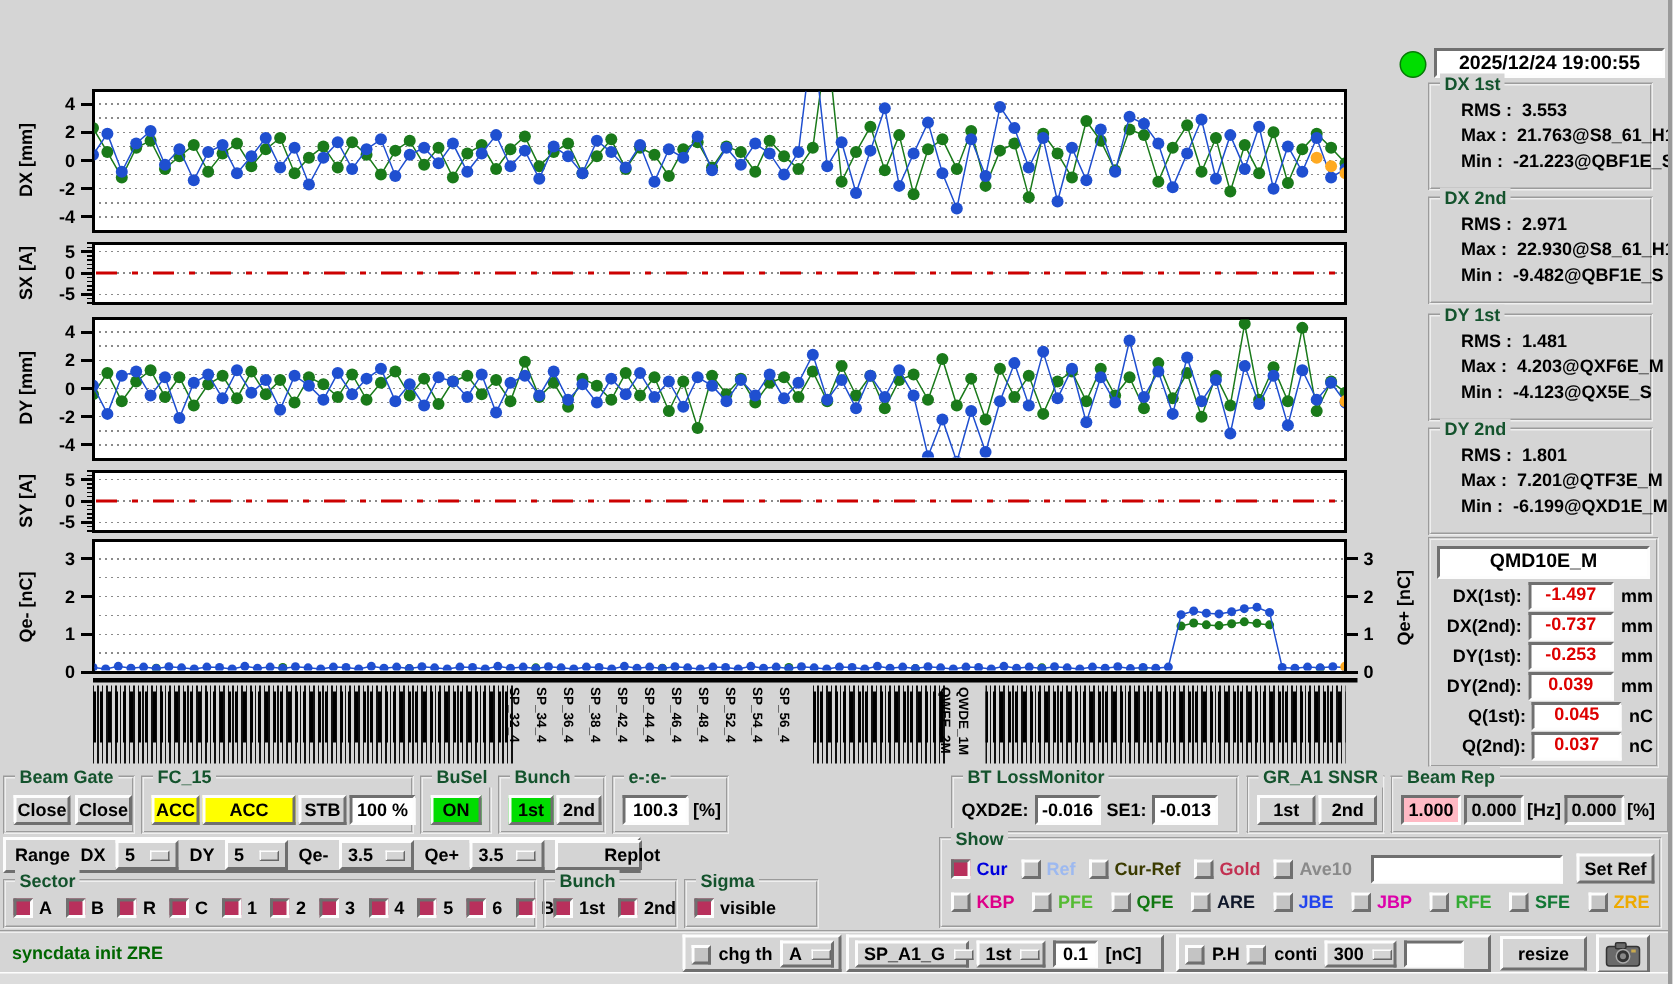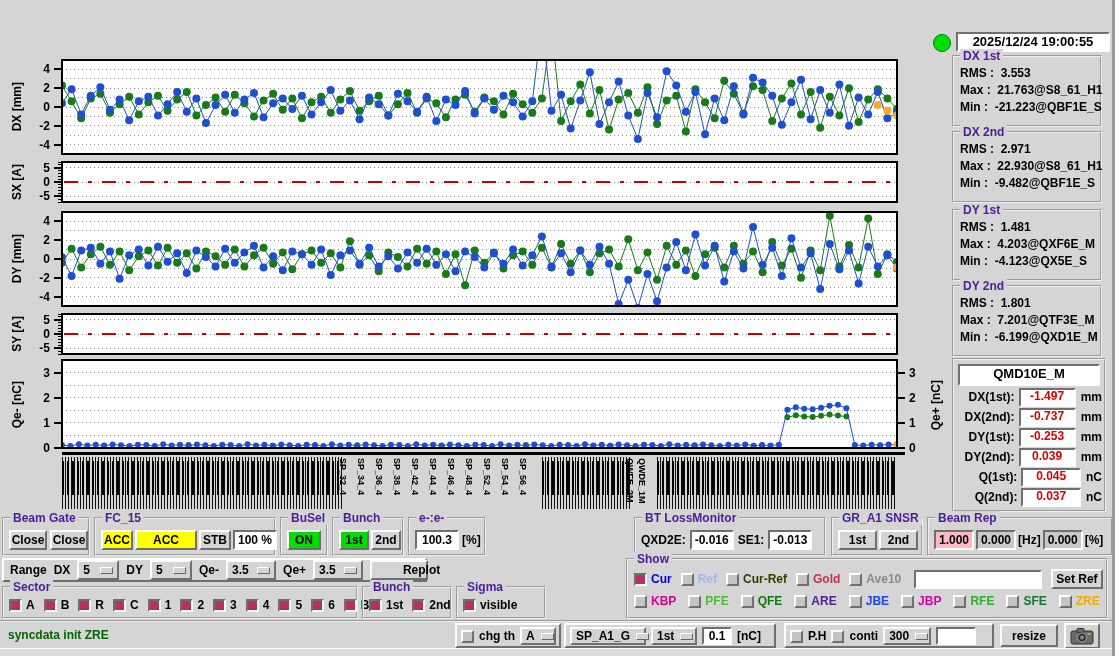--- a/index.html
+++ b/index.html
@@ -12,22 +12,22 @@
   .vlab{writing-mode:vertical-rl;transform:rotate(180deg);font-weight:bold;font-size:12px;color:#000;white-space:nowrap;}
   .ylab-right{position:absolute;left:901px;width:18px;display:flex;align-items:center;justify-content:center;}
   #xlabels{position:absolute;left:62px;top:452px;width:843px;height:58px;border-top:3px solid #000;overflow:hidden;}
   .xlab{position:absolute;top:3px;transform:rotate(90deg);transform-origin:left top;font-size:9px;font-weight:bold;color:#000;white-space:nowrap;letter-spacing:0;}
   .band{position:absolute;top:2px;height:52px;background:repeating-linear-gradient(90deg,#111 0 1px,transparent 1px 3px);}
   .band2{position:absolute;top:6px;height:34px;background:repeating-linear-gradient(90deg,#000 0 2px,transparent 2px 5px);}
   
   .indicator{position:absolute;width:16px;height:16px;border-radius:50%;border:1px solid #067a06;}
   .time-field{position:absolute;background:#fff;border:2px solid;border-color:#707070 #fdfdfd #fdfdfd #707070;font-weight:bold;font-size:13px;text-align:center;line-height:16px;}
   .grp{position:absolute;border:2px groove #efefef;box-sizing:border-box;}
-  .grp-t{position:absolute;top:-8px;left:6px;background:#d5d5d5;padding:0 3px;font-weight:bold;font-size:12px;color:#4c1d95;white-space:nowrap;}
-  .stat-line{font-weight:bold;font-size:12px;color:#000;white-space:nowrap;margin:3px 0 0 6px;}
+  .grp-t{position:absolute;top:-8px;left:6px;background:#d5d5d5;padding:0 3px;font-weight:bold;font-size:12px;color:#14532d;white-space:nowrap;}
+  .stat-line{font-weight:bold;font-size:12px;color:#000;white-space:nowrap;margin:3px 0 0 20px;}
   .qmd{position:absolute;border:2px groove #efefef;background:#d5d5d5;}
   .qmd-name{position:absolute;left:4px;right:4px;top:4px;height:18px;background:#fff;border:2px solid;border-color:#707070 #fdfdfd #fdfdfd #707070;font-weight:bold;font-size:13px;text-align:center;line-height:15px;}
   .qmd-row{position:absolute;left:2px;right:2px;height:20px;display:flex;align-items:center;}
   .qmd-lab{width:64px;text-align:right;font-weight:bold;font-size:12px;}
   .qmd-val{width:58px;margin-left:4px;background:#fff;border:2px solid;border-color:#707070 #fdfdfd #fdfdfd #707070;color:#dd0000;font-weight:bold;font-size:12px;text-align:center;height:15px;line-height:13px;}
   .qmd-unit{margin-left:5px;font-weight:bold;font-size:12px;}
   
   .btn{display:inline-flex;align-items:center;justify-content:center;background:#d4d4d4;border:2px solid;border-color:#fdfdfd #6f6f6f #6f6f6f #fdfdfd;font-weight:bold;font-size:12px;box-sizing:border-box;white-space:nowrap;padding:0 3px;height:20px;}
   .btn.yellow{background:#ffff00;}
   .btn.green{background:#00dd00;}
@@ -1014,21 +1014,21 @@
         <span class="ck-item">
           <span class="chk"></span>
           <span class="ck-lab" style="color: rgb(85, 187, 51);">PFE</span>
         </span>
         <span class="ck-item">
           <span class="chk"></span>
           <span class="ck-lab" style="color: rgb(17, 119, 17);">QFE</span>
         </span>
         <span class="ck-item">
           <span class="chk"></span>
-          <span class="ck-lab" style="color: #4c1d95;">ARE</span>
+          <span class="ck-lab" style="color: #0f172a;">ARE</span>
         </span>
         <span class="ck-item">
           <span class="chk"></span>
           <span class="ck-lab" style="color: rgb(34, 68, 238);">JBE</span>
         </span>
         <span class="ck-item">
           <span class="chk"></span>
           <span class="ck-lab" style="color: rgb(221, 0, 170);">JBP</span>
         </span>
         <span class="ck-item">

